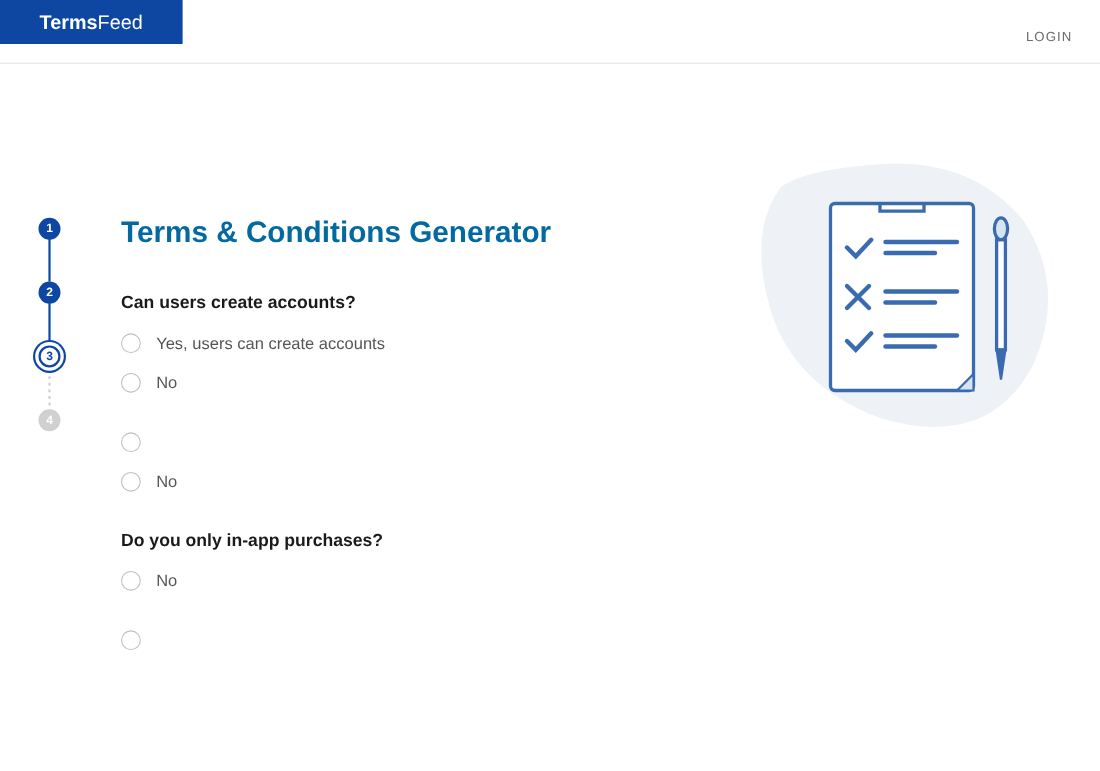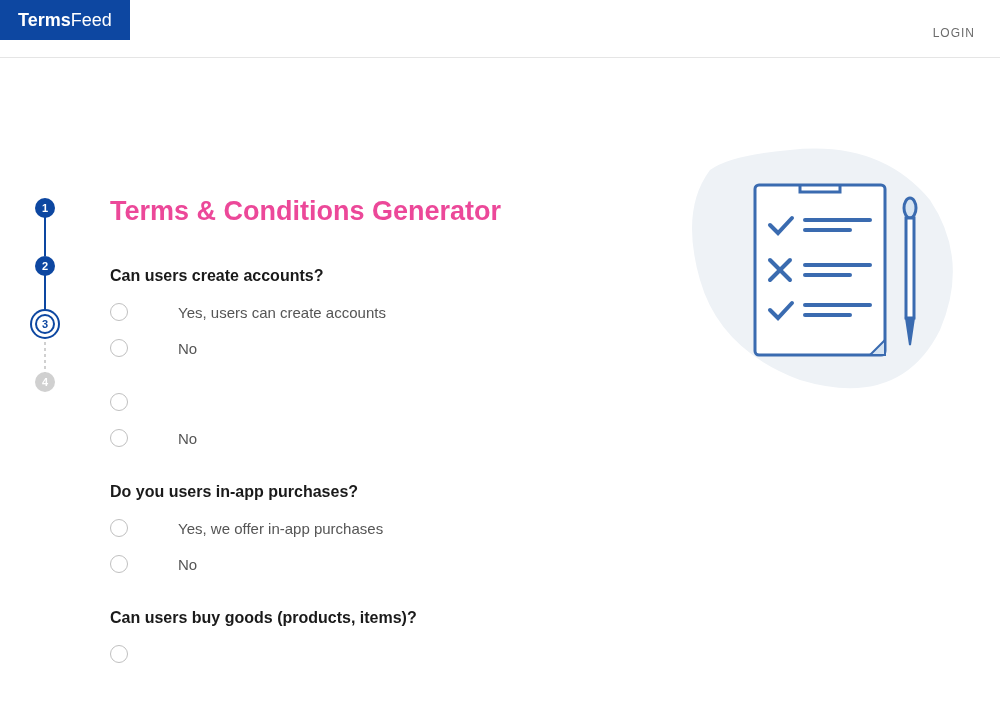--- a/index.html
+++ b/index.html
@@ -14,21 +14,21 @@
     justify-content: space-between;
     align-items: flex-start;
     border-bottom: 1px solid #e5e5e5;
     padding-right: 25px;
     height: 58px;
   }
   .logo {
     background: #0d47a1;
     color: #fff;
     font-size: 18px;
-    padding: 10px 18px;
+    padding: 10px 36px;
     display: inline-block;
     font-weight: 400;
     height: 40px;
     line-height: 20px;
   }
   .logo .bold { font-weight: 700; }
   .login {
     color: #6b6b6b;
     font-size: 12px;
     letter-spacing: 1px;
@@ -89,36 +89,35 @@
   }
   .content {
     flex: 1;
     padding-top: 138px;
     padding-left: 20px;
     max-width: 560px;
   }
   h1 {
     font-size: 27px;
     font-weight: 700;
-    color: #ec4899;
+    color: #0369a1;
     margin-bottom: 40px;
   }
   .question-block { margin-bottom: 36px; }
   .question {
     font-size: 16px;
     font-weight: 700;
     color: #1a1a1a;
     margin-bottom: 18px;
   }
   .option {
     display: flex;
     align-items: center;
     margin-bottom: 18px;
     cursor: pointer;
-    gap: 36px;
   }
   .radio {
     width: 18px;
     height: 18px;
     border: 1.5px solid #c0c0c0;
     border-radius: 50%;
     margin-right: 14px;
     flex-shrink: 0;
   }
   .option-label {
@@ -174,33 +173,28 @@
       <div class="option">
         <div class="radio"></div>
       </div>
       <div class="option">
         <div class="radio"></div>
         <div class="option-label">No</div>
       </div>
     </div>
 
     <div class="question-block">
-      <div class="question">Do you users in-app purchases?</div>
-      <div class="option">
-        <div class="radio"></div>
-        <div class="option-label">Yes, we offer in-app purchases</div>
-      </div>
+      <div class="question">Do you only in-app purchases?</div>
       <div class="option">
         <div class="radio"></div>
         <div class="option-label">No</div>
       </div>
     </div>
 
     <div class="question-block">
-      <div class="question">Can users buy goods (products, items)?</div>
       <div class="option">
         <div class="radio"></div>
       </div>
 
     </div>
   </div>
 
   <div class="illustration">
     <svg viewBox="0 0 300 290" width="300" height="290">
       <path d="M 40 40 Q 10 80 30 150 Q 50 220 130 250 Q 230 280 270 200 Q 300 130 260 70 Q 210 10 120 20 Q 60 25 40 40 Z" fill="#eef2f6"></path>

